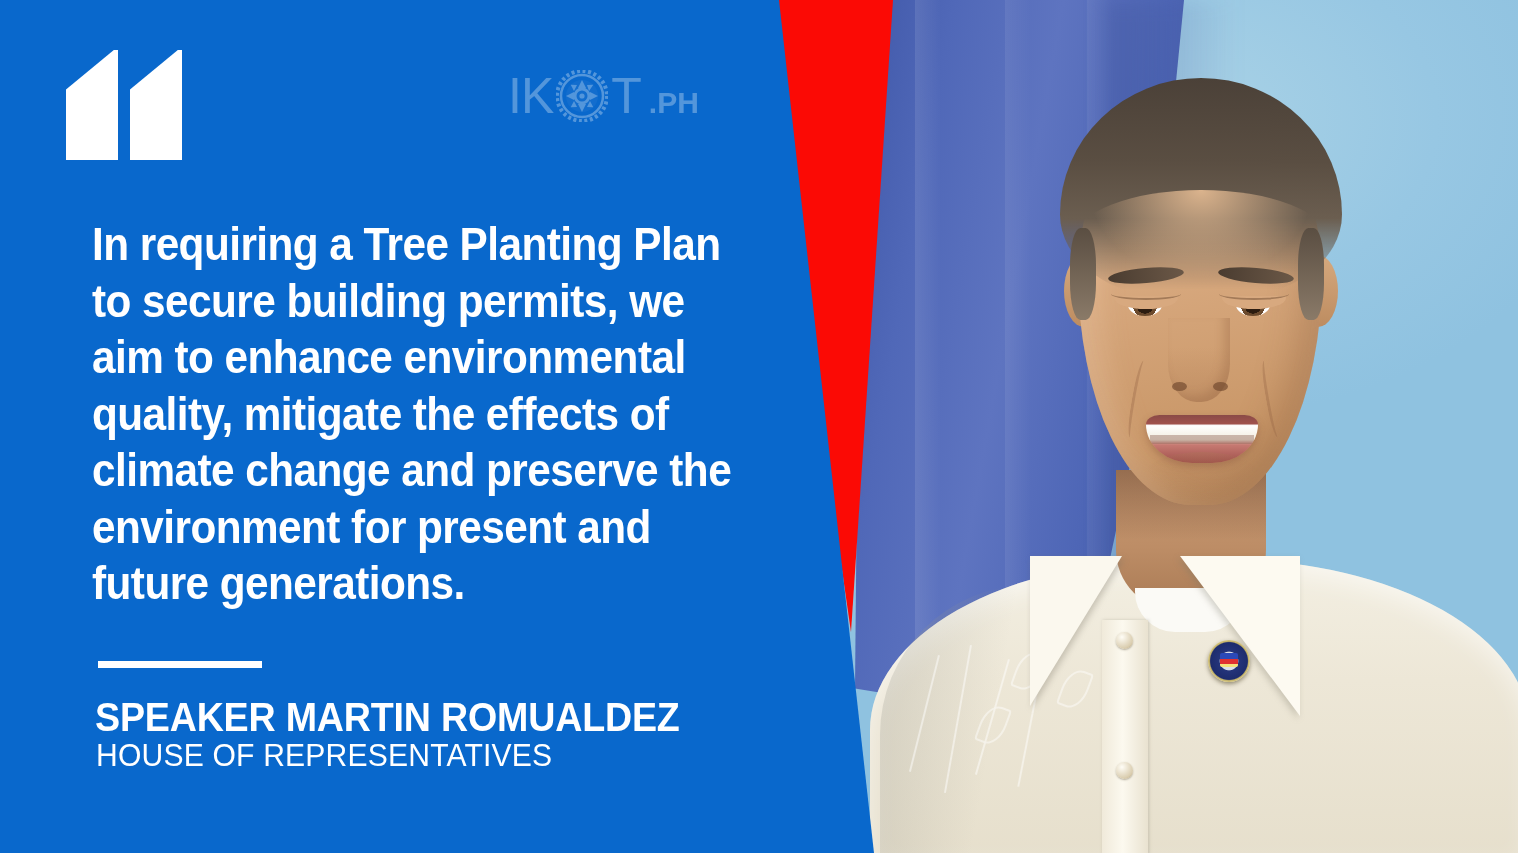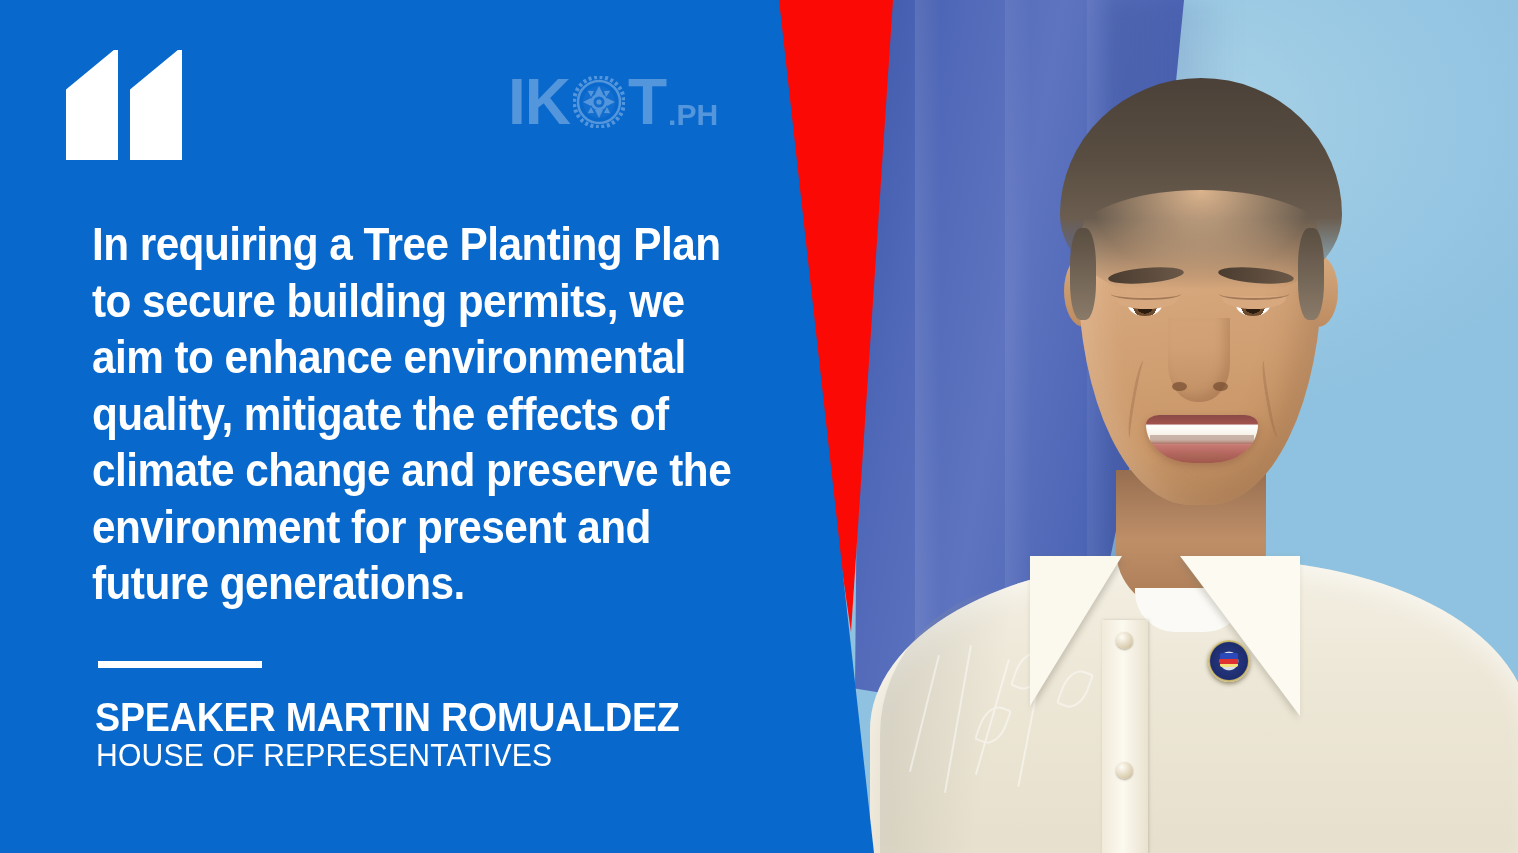--- a/index.html
+++ b/index.html
@@ -245,30 +245,30 @@
   }
   .quote-mark span.q1{ left:0; }
   .quote-mark span.q2{ left:64px; }
 
   .brand {
     position:absolute; left:508px; top:70px;
     display:flex; align-items:center; gap:2px;
     opacity:.30;
   }
   .brand .b-txt {
-    font-size:64px; font-weight:700; letter-spacing:-1px;
+    font-size:50px; font-weight:400; letter-spacing:-1px;
     color:#ffffff; line-height:1;
   }
   .brand .b-wheel {
     width:52px; height:52px; position:relative; margin:0 1px;
   }
   .brand .b-wheel svg{ display:block; }
   .brand .b-ph {
     font-size:30px; font-weight:700; color:#ffffff; line-height:1;
-    margin-left:0; align-self:flex-end; margin-bottom:4px;
+    margin-left:6px; align-self:flex-end; margin-bottom:4px;
   }
 
   .quote-text {
     position:absolute; left:92px; top:216px; width:700px;
     color:#ffffff;
     font-family:"Liberation Sans Narrow","Liberation Sans", sans-serif;
     font-size:46px;
     font-weight:700;
     line-height:1.23;
     letter-spacing:-0.6px;

